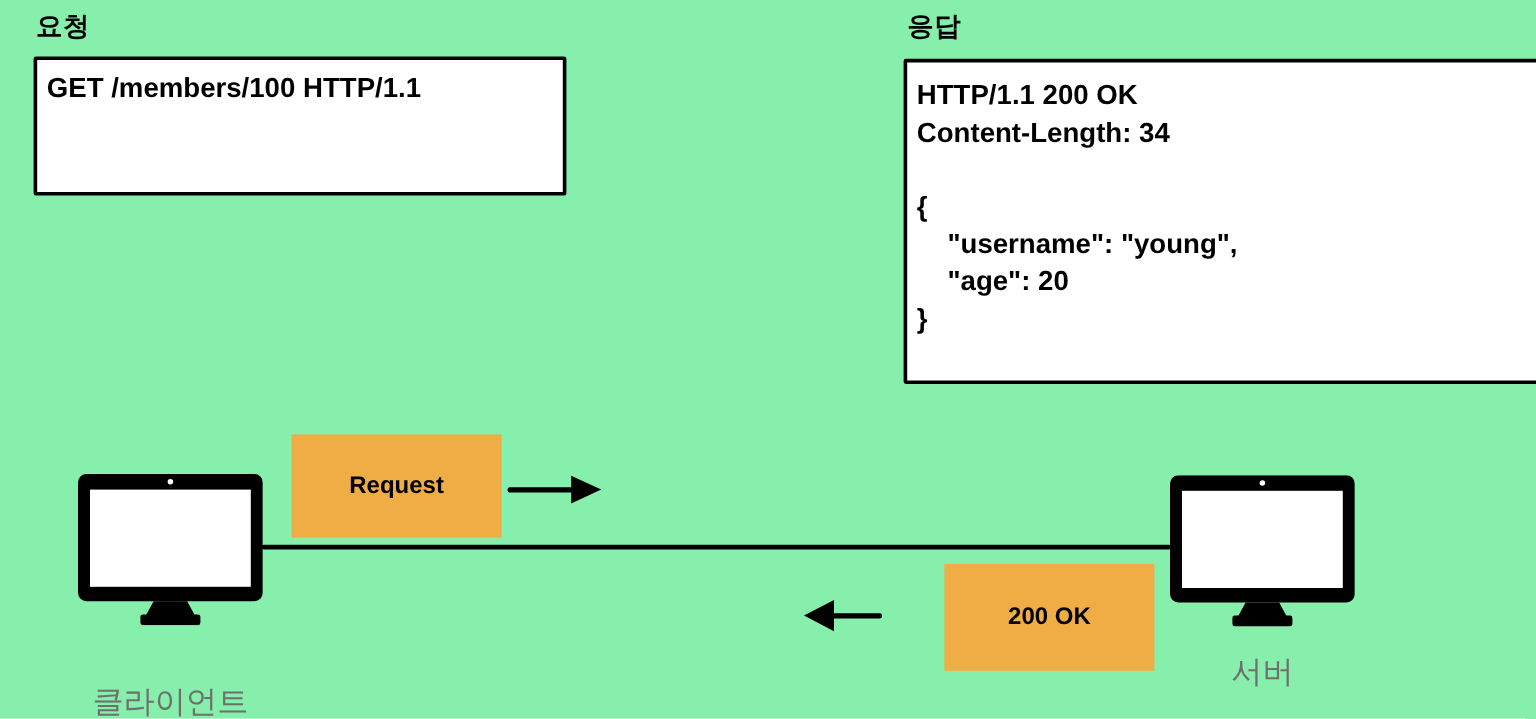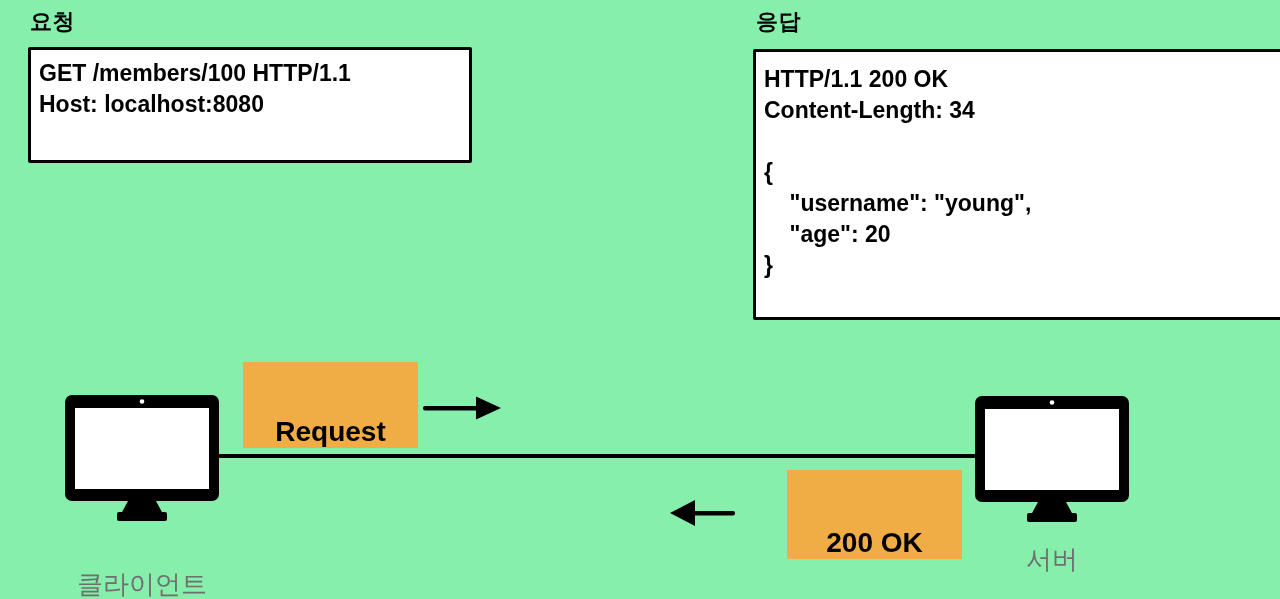--- a/index.html
+++ b/index.html
@@ -57,23 +57,23 @@
     position: absolute;
     left: 218px; top: 454px;
     width: 758px; height: 4px;
     background: var(--ink-black);
     border-radius: 2px;
   }
   .flow-box {
     position: absolute;
     background: var(--accent-orange);
     display: flex;
-    align-items: flex-end;
+    align-items: center;
     justify-content: center;
-    font-size: 28px;
+    font-size: 20px;
     font-weight: bold;
     color: var(--ink-black);
   }
   .flow-box.request { left: 243px; top: 362px; width: 175px; height: 86px; }
   .flow-box.response { left: 787px; top: 470px; width: 175px; height: 89px; }
   .flow-arrow { position: absolute; }
   .flow-arrow.right { left: 422px; top: 395px; }
   .flow-arrow.left  { left: 670px; top: 498px; }
   .node-label {
     position: absolute;
@@ -87,21 +87,20 @@
 </style>
 </head>
 <body>
 
 <div class="canvas">
 
   <div class="section-title" style="left:30px; top:7px;">요청</div>
 
   <div class="sketch-box request-box">
     <div class="code-line">GET /members/100 HTTP/1.1</div>
-    <div class="code-line">Host: localhost:8080</div>
   </div>
 
   <div class="section-title" style="left:756px; top:7px;">응답</div>
 
   <div class="sketch-box response-box">
     <div class="code-line">HTTP/1.1 200 OK</div>
     <div class="code-line">Content-Length: 34</div>
     <div class="code-line"></div>
     <div class="code-line">{</div>
     <div class="code-line">    "username": "young",</div>

